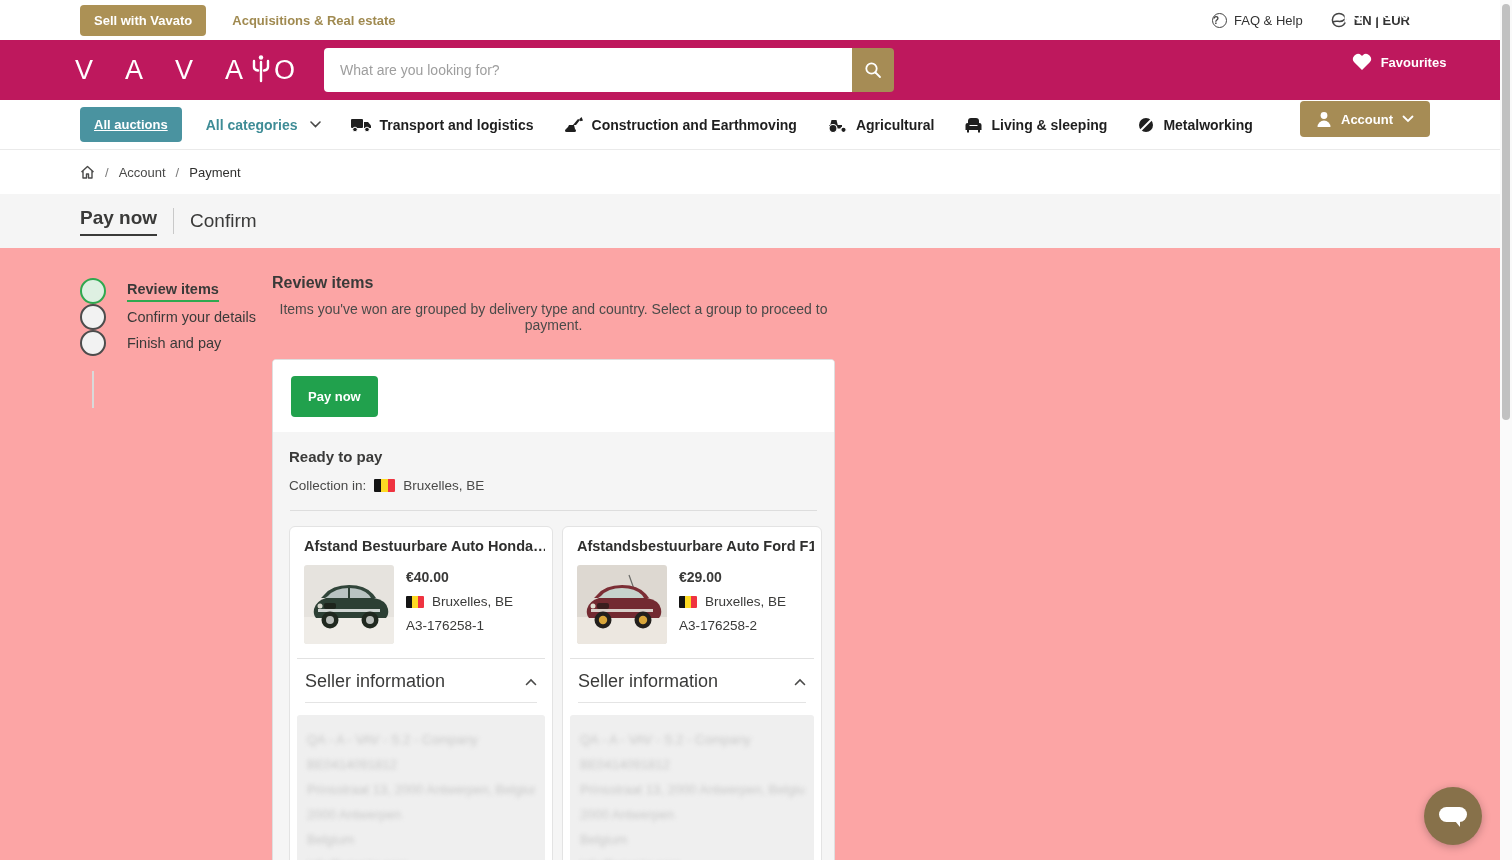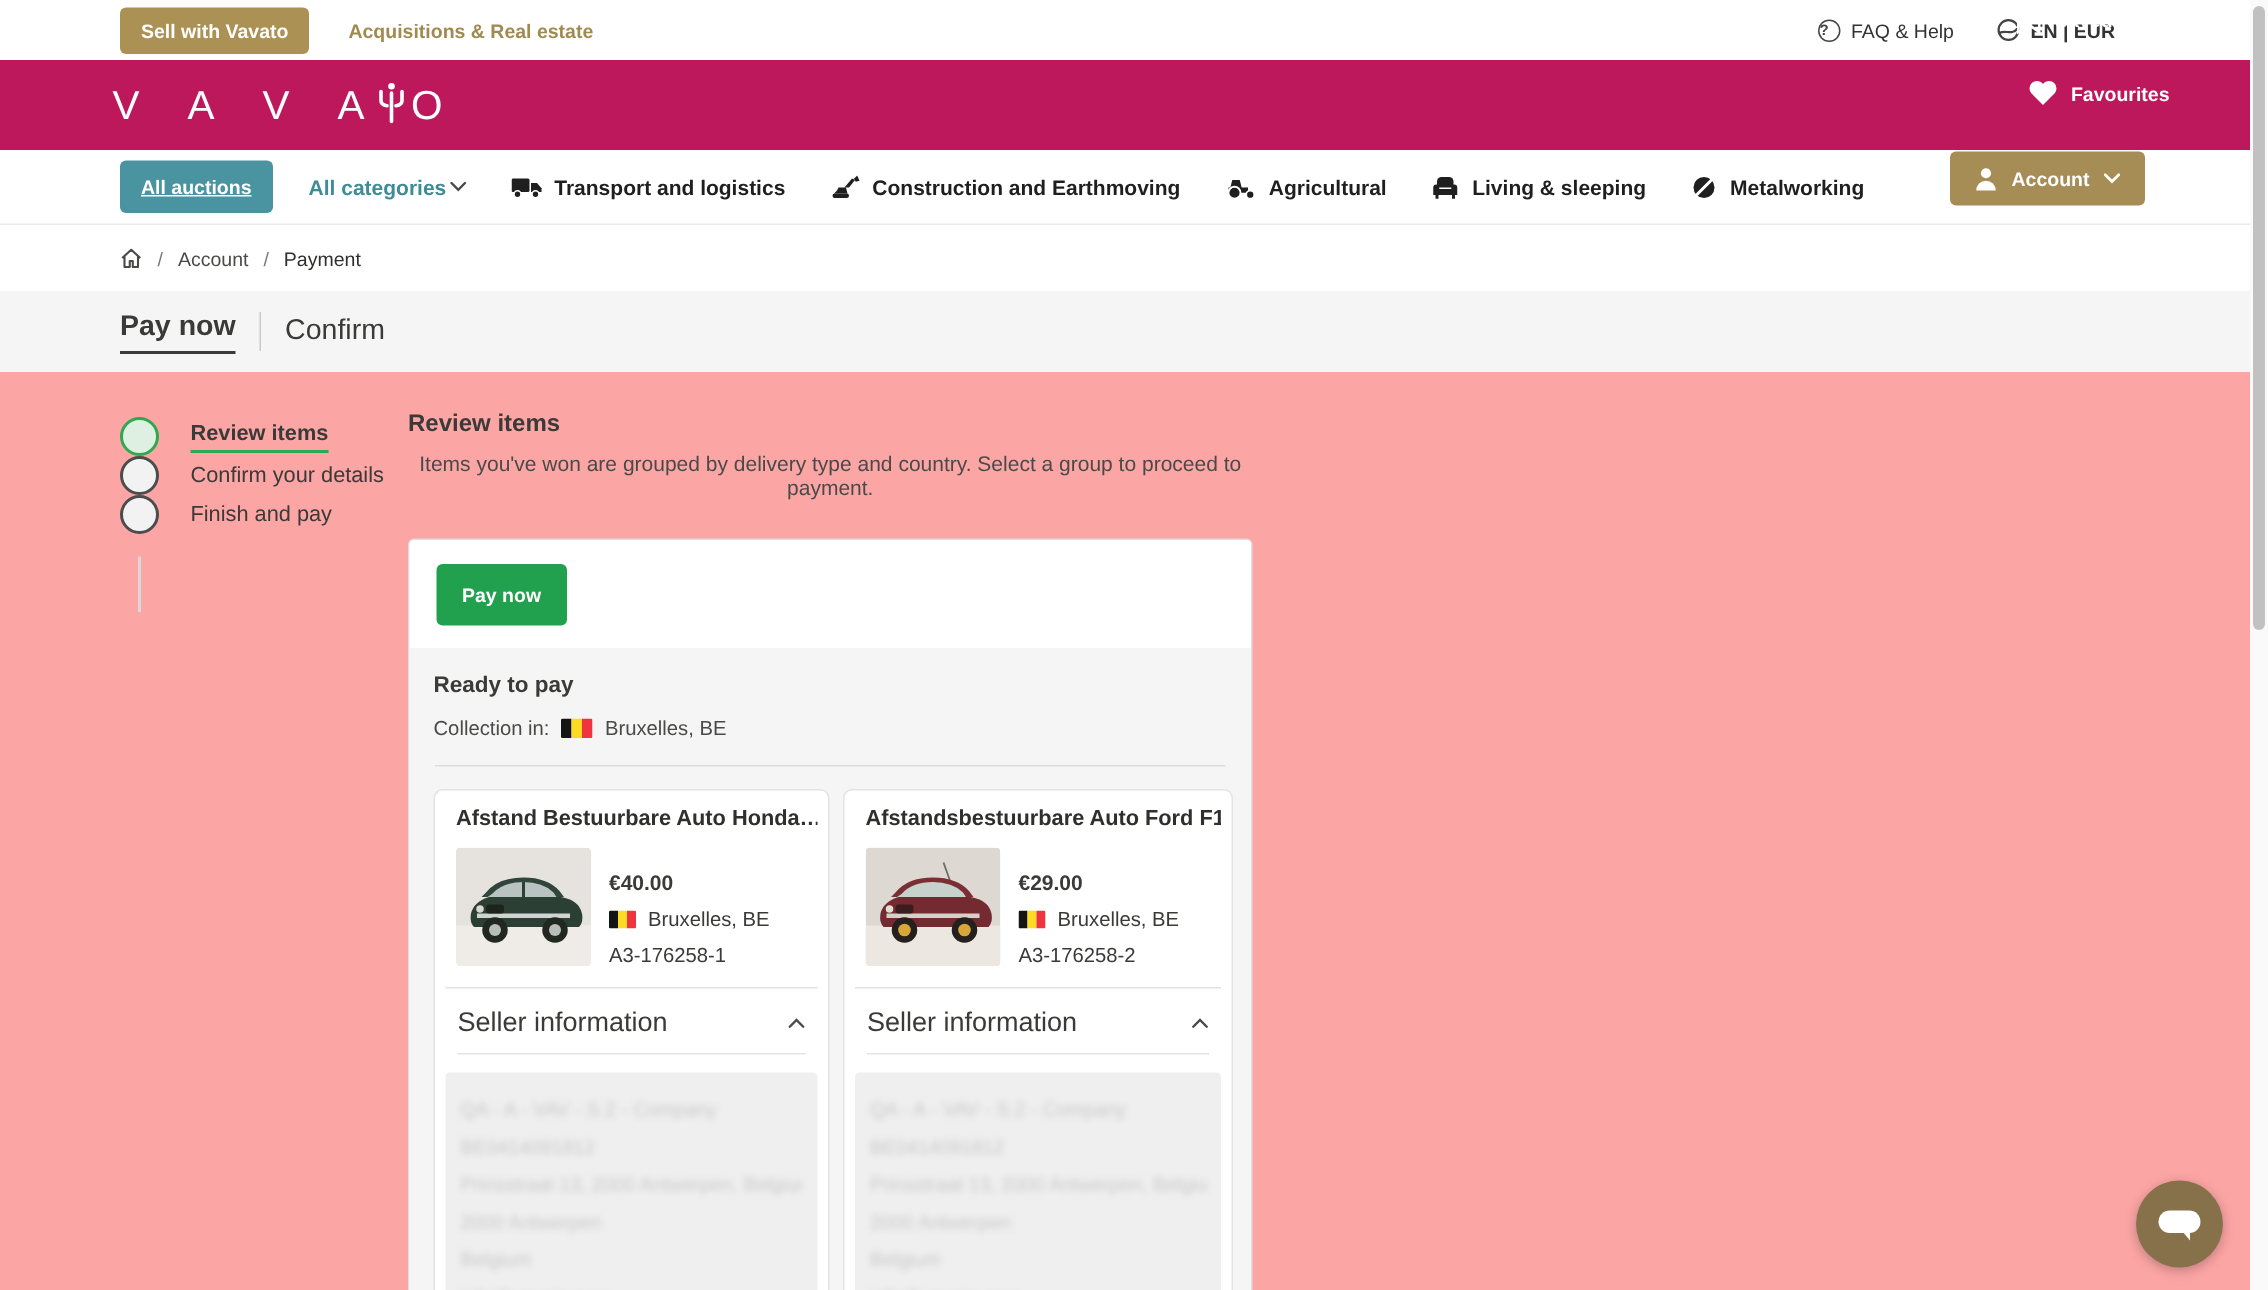--- a/index.html
+++ b/index.html
@@ -30,21 +30,21 @@
     display:flex; align-items:center; justify-content:center; cursor:pointer; }
   .header-right { margin-left:auto; display:flex; align-items:center; gap:30px;flex-direction:column; }
   .header-link { display:flex; align-items:center; gap:9px; color:#fff; font-weight:bold; font-size:13px; cursor:pointer; }
   .account-btn { background:#a68c55; border:none; border-radius:4px; height:36px; padding:0 16px;
     display:flex; align-items:center; gap:9px; color:#fff; font-weight:bold; font-size:13px; cursor:pointer; margin-right:68px; }
 
   
   .nav { height:50px; background:#fff; border-bottom:1px solid #eaeaea; display:flex; align-items:center; padding-left:80px; gap:30px; }
   .all-auctions { background:#4a93a0; color:#fff; font-weight:bold; font-size:13px;
     border:none; border-radius:4px; padding:10px 14px; cursor:pointer;text-decoration:underline; }
-  .all-categories { color:#3e8c96; font-weight:bold; font-size:14px; display:flex; align-items:center; gap:2px;
+  .all-categories { color:#3e8c96; font-weight:bold; font-size:14px; display:flex; align-items:center; gap:12px;
     margin-left:-6px; cursor:pointer; }
   .nav-item { display:flex; align-items:center; gap:8px; font-weight:bold; font-size:14px; color:#1f1f1f; cursor:pointer; }
   .nav-item svg { flex:none; }
 
   
   .breadcrumb { height:44px; background:#fff; display:flex; align-items:center; gap:10px;
     padding-left:80px; font-size:13px; color:#4a4a49; }
   .crumb { cursor:pointer; }
   .crumb-current { color:#2f2f2e; }
   .crumb-sep { color:#7a7a7a; }
@@ -82,21 +82,21 @@
   .group-title { font-size:15px; font-weight:bold; color:#3a3a39; }
   .collection-row { display:flex; align-items:center; gap:8px; margin-top:13px; font-size:13.5px; color:#4a4a49; }
   .flag { width:21px; height:13px; display:inline-flex; flex:none; border-radius:1px; overflow:hidden; }
   .flag i { flex:1; } .flag .b{background:#141414;} .flag .y{background:#fdda24;} .flag .r{background:#ef3340;}
   .group-divider { height:1px; background:#ddd; margin:17px 1px 15px; }
 
   .items-row { display:flex; gap:9px; }
   .item-card { background:#fff; border:1px solid #e3e3e3; border-radius:6px; width:264px; padding:11px 7px 7px; }
   .item-title { font-size:14.5px; font-weight:bold; color:#2f2f2e; padding:0 7px;
     white-space:nowrap; overflow:hidden; }
-  .item-main { display:flex; gap:12px; padding:11px 7px 14px;align-items:flex-end; }
+  .item-main { display:flex; gap:12px; padding:11px 7px 14px; }
   .item-img { width:90px; height:79px; border-radius:3px; overflow:hidden; flex:none; }
   .item-info { font-size:13.5px; color:#3a3a39; padding-top:4px; }
   .item-price { font-weight:bold; font-size:14px; }
   .item-loc { display:flex; align-items:center; gap:8px; margin-top:9px; }
   .item-loc .flag { width:18px; height:12px; }
   .item-lot { margin-top:9px; }
   .seller-head { border-top:1px solid #e2e2e2; margin:0 0px; padding:12px 8px 10px;
     display:flex; align-items:center; justify-content:space-between; cursor:pointer; }
   .seller-head span { font-size:18px; font-weight:normal; color:#3a3a39; }
   .seller-sep { height:1px; background:#e4e4e4; margin:0 8px 0; }
@@ -144,20 +144,31 @@
       <svg width="22" height="30" viewBox="0 0 22 30">
         <g stroke="#fff" stroke-width="2.4" fill="none" stroke-linecap="round">
           <line x1="11" y1="8" x2="11" y2="27"></line>
           <path d="M4 7 v6 q0 3 4 3.5"></path>
           <path d="M18 7 v6 q0 3 -4 3.5"></path>
         </g>
         <circle cx="11" cy="3.5" r="2.2" fill="#fff"></circle>
       </svg>
     </span>
     <span>O</span>
+  </div>
+  <div class="searchwrap">
+    <input type="text" placeholder="What are you looking for?" style="">
+    <button class="search-btn">
+      <span class="icon">
+        <svg width="18" height="18" viewBox="0 0 18 18">
+            <circle cx="7.5" cy="7.5" r="5.2" fill="none" stroke="#fff" stroke-width="1.8"></circle>
+            <line x1="11.5" y1="11.5" x2="16" y2="16" stroke="#fff" stroke-width="1.8" stroke-linecap="round"></line>
+          </svg>
+      </span>
+    </button>
   </div>
   <div class="header-right">
     <div class="header-link">
       <span class="icon">
         <svg width="17" height="20" viewBox="0 0 17 20">
             <path d="M1.5 1.5 h14 v17 l-7 -5.2 l-7 5.2 z" fill="none" stroke="#fff" stroke-width="1.7"></path>
             <path d="M8.5 9.2 l-2.6-2.5 a1.6 1.6 0 0 1 2.6-1.9 a1.6 1.6 0 0 1 2.6 1.9 z" fill="#fff"></path>
           </svg>
       </span>
       <span>Saved search</span>

